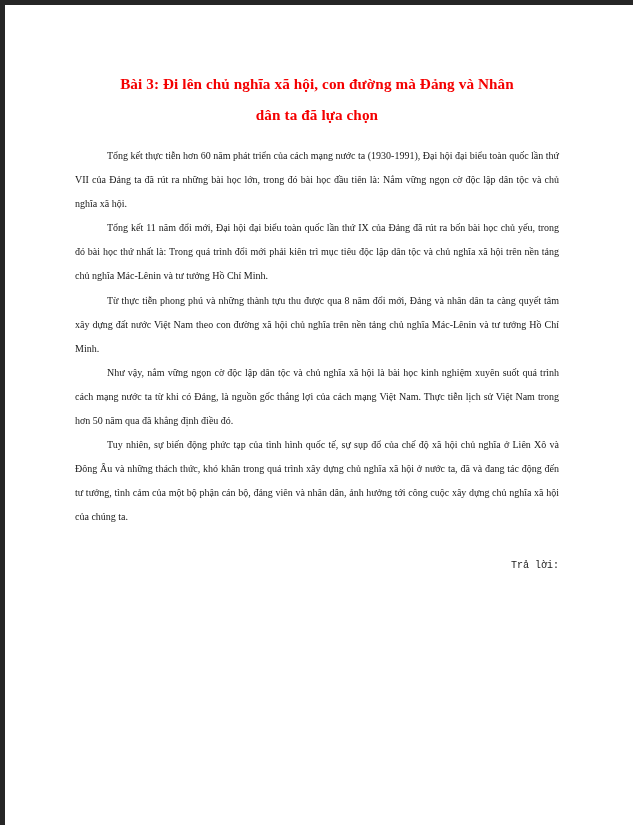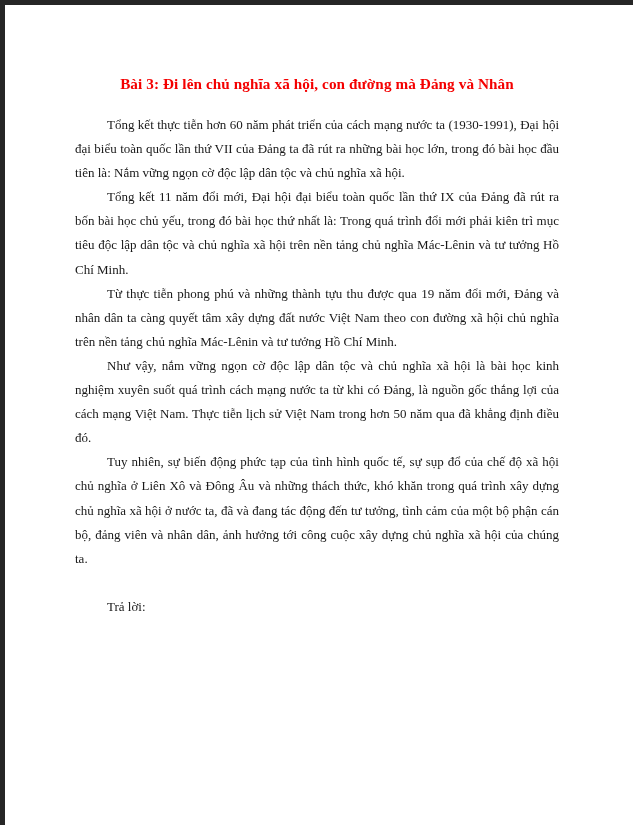--- a/index.html
+++ b/index.html
@@ -49,56 +49,58 @@
     color: #f40000;
     font-weight: bold;
     font-size: 15.2px;
     line-height: 31px;
     text-align: center;
     margin: 0 0 14px 0;
     letter-spacing: 0.1px;
   }
 
   .para {
-    font-size: 13px;
+    font-size: 10px;
     line-height: 24.1px;
     color: #181818;
     text-align: justify;
     text-justify: inter-word;
     text-indent: 32px;
     margin: 0;
     -webkit-hyphens: none;
     hyphens: none;
   }
 
   .gap-line {
     height: 24px;
   }
 
   .para.no-justify {
-    text-align: left;
+    text-align: right;
+    font-family: Liberation Mono, monospace;
   }
 </style>
 </head>
 <body>
 
 <div id="page">
 
   <div class="edge-top"></div>
   <div class="edge-left"></div>
 
   <div class="content">
 
     <h1 class="doc-title">
       <span style="display: block;">Bài 3: Đi lên chủ nghĩa xã hội, con đường mà Đảng và Nhân</span>
+      <span style="display: block;">dân ta đã lựa chọn</span>
     </h1>
 
     <p class="para">Tổng kết thực tiễn hơn 60 năm phát triển của cách mạng nước ta (1930-1991), Đại hội đại biểu toàn quốc lần thứ VII của Đảng ta đã rút ra những bài học lớn, trong đó bài học đầu tiên là: Nắm vững ngọn cờ độc lập dân tộc và chủ nghĩa xã hội.</p>
     <p class="para">Tổng kết 11 năm đổi mới, Đại hội đại biểu toàn quốc lần thứ IX của Đảng đã rút ra bốn bài học chủ yếu, trong đó bài học thứ nhất là: Trong quá trình đổi mới phải kiên trì mục tiêu độc lập dân tộc và chủ nghĩa xã hội trên nền tảng chủ nghĩa Mác-Lênin và tư tưởng Hồ Chí Minh.</p>
-    <p class="para">Từ thực tiễn phong phú và những thành tựu thu được qua 19 năm đổi mới, Đảng và nhân dân ta càng quyết tâm xây dựng đất nước Việt Nam theo con đường xã hội chủ nghĩa trên nền tảng chủ nghĩa Mác-Lênin và tư tưởng Hồ Chí Minh.</p>
+    <p class="para">Từ thực tiễn phong phú và những thành tựu thu được qua 8 năm đổi mới, Đảng và nhân dân ta càng quyết tâm xây dựng đất nước Việt Nam theo con đường xã hội chủ nghĩa trên nền tảng chủ nghĩa Mác-Lênin và tư tưởng Hồ Chí Minh.</p>
     <p class="para">Như vậy, nắm vững ngọn cờ độc lập dân tộc và chủ nghĩa xã hội là bài học kinh nghiệm xuyên suốt quá trình cách mạng nước ta từ khi có Đảng, là nguồn gốc thắng lợi của cách mạng Việt Nam. Thực tiễn lịch sử Việt Nam trong hơn 50 năm qua đã khẳng định điều đó.</p>
     <p class="para">Tuy nhiên, sự biến động phức tạp của tình hình quốc tế, sự sụp đổ của chế độ xã hội chủ nghĩa ở Liên Xô và Đông Âu và những thách thức, khó khăn trong quá trình xây dựng chủ nghĩa xã hội ở nước ta, đã và đang tác động đến tư tưởng, tình cảm của một bộ phận cán bộ, đảng viên và nhân dân, ảnh hưởng tới công cuộc xây dựng chủ nghĩa xã hội của chúng ta.</p>
 
     <div class="gap-line"></div>
 
     <p class="para no-justify">Trả lời:</p>
 
   </div>
 </div>
 

